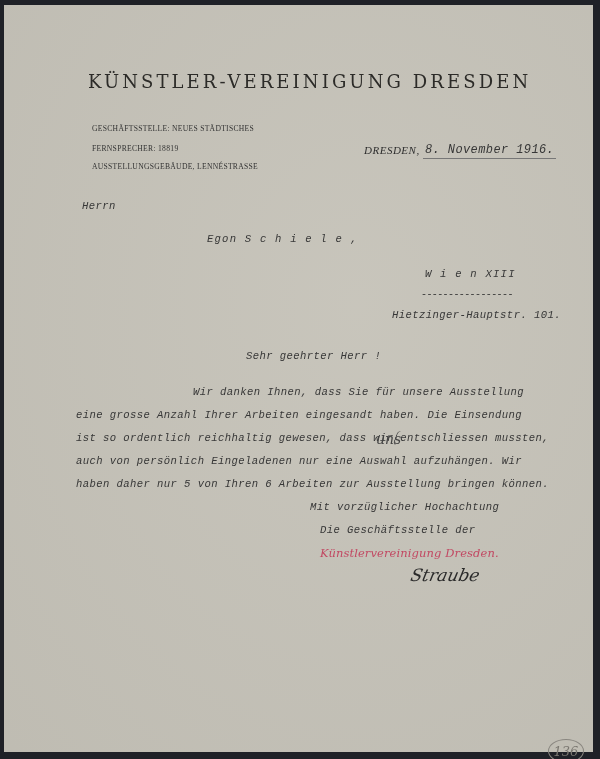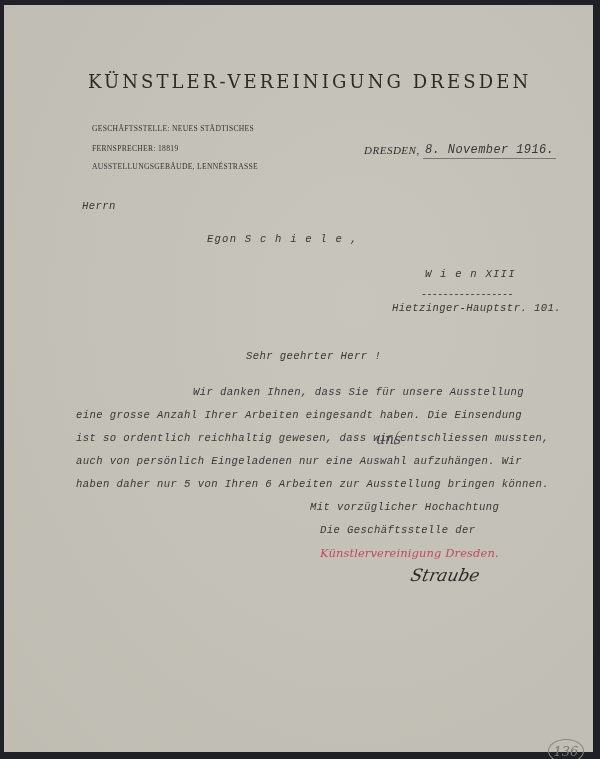--- a/index.html
+++ b/index.html
@@ -59,21 +59,21 @@
   <div class="abs small-caps" style="top:129px;margin-top:28px;">AUSSTELLUNGSGEBÄUDE, LENNÉSTRASSE</div>
   <div class="abs small-caps" style="top:139px;">FERNSPRECHER: 18819</div>
 
   <div class="abs dresden-label">DRESDEN,</div>
   <div class="abs typed date">8. November 1916.</div>
 
   <div class="abs typed" style="left:78px; top:195px;">Herrn</div>
   <div class="abs typed" style="left:203px; top:228px; letter-spacing:1.2px;">Egon  S c h i e l e ,</div>
   <div class="abs typed" style="left:421px; top:263px; letter-spacing:1.2px;">W i e n  XIII</div>
   <div class="abs wien-rule">-----------------</div>
-  <div class="abs typed" style="left:388px; top:297px;">Hietzinger-Hauptstr. 101.</div>
+  <div class="abs typed" style="left:388px; top:304px;">Hietzinger-Hauptstr. 101.</div>
 
   <div class="abs typed" style="left:242px; top:345px;">Sehr geehrter Herr !</div>
 
   <div class="abs typed" style="left:189px; top:381px;">Wir danken Ihnen, dass Sie für unsere Ausstellung</div>
   <div class="abs typed" style="left:72px; top:404px;">eine grosse Anzahl Ihrer Arbeiten eingesandt haben. Die Einsendung</div>
   <div class="abs typed" style="left:72px; top:427px;">ist so ordentlich reichhaltig gewesen, dass wir  entschliessen mussten,</div>
   <div class="abs insert">uns</div>
   <div class="abs caret"></div>
   <div class="abs typed" style="left:72px; top:450px;">auch von persönlich Eingeladenen nur eine Auswahl aufzuhängen. Wir</div>
   <div class="abs typed" style="left:72px; top:473px;">haben daher nur 5 von Ihren 6 Arbeiten zur Ausstellung bringen können.</div>

